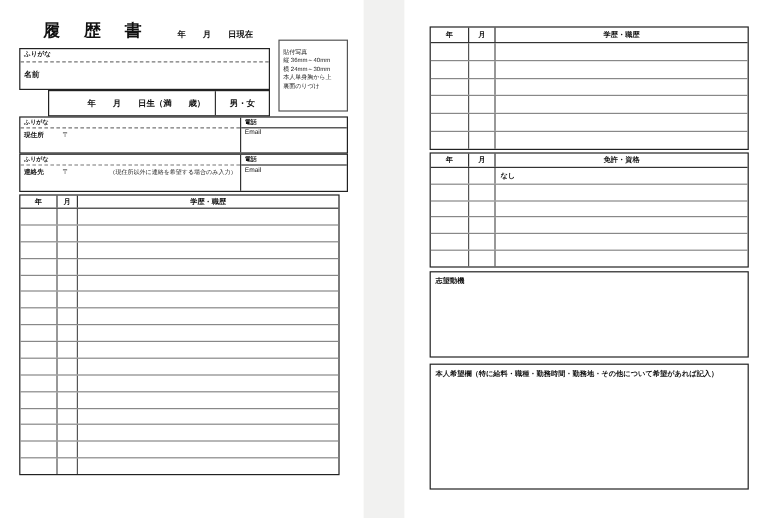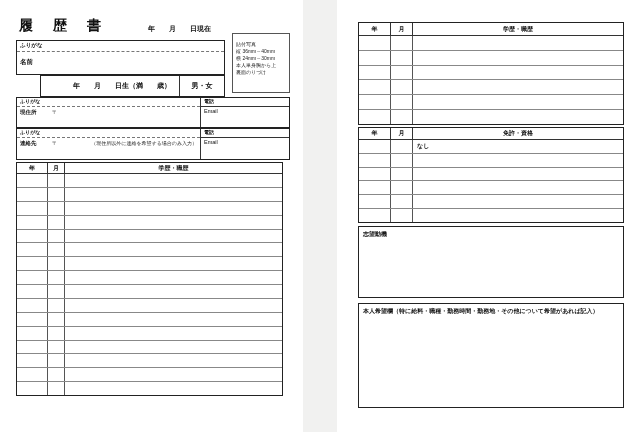--- a/index.html
+++ b/index.html
@@ -6,21 +6,21 @@
   html,body { width:640px; height:432px; }
   body { background:#f1f1f0; font-family:"Liberation Sans","DejaVu Sans",sans-serif; color:#111; }
   .canvas { position:relative; width:640px; height:432px; overflow:hidden; }
   .page { position:absolute; top:0; height:432px; background:#ffffff; }
   .page-left { left:0; width:303px; }
   .page-right { left:337px; width:303px; }
 
   .abs { position:absolute; }
 
   
-  .title { left:19px; top:17px; font-size:14px; font-weight:bold; letter-spacing:3px; }
+  .title { left:36px; top:17px; font-size:14px; font-weight:bold; letter-spacing:3px; }
   .date-line { left:148px; top:24px; font-size:7px; font-weight:bold; }
 
   .photo-box { left:232px; top:33px; width:58px; height:60px; border:1px solid #555; padding:7px 3px; }
   .photo-box div { font-size:5px; line-height:7px; color:#222; white-space:nowrap; }
 
   
   .name-block { left:16px; top:40px; width:209px; height:35px; border:1.5px solid #222; }
   .furigana-row { height:11px; border-bottom:1px dashed #777; font-size:5.5px; padding:1px 3px; font-weight:bold; }
   .name-row { font-size:6.5px; padding:6px 3px; font-weight:bold; }
 

